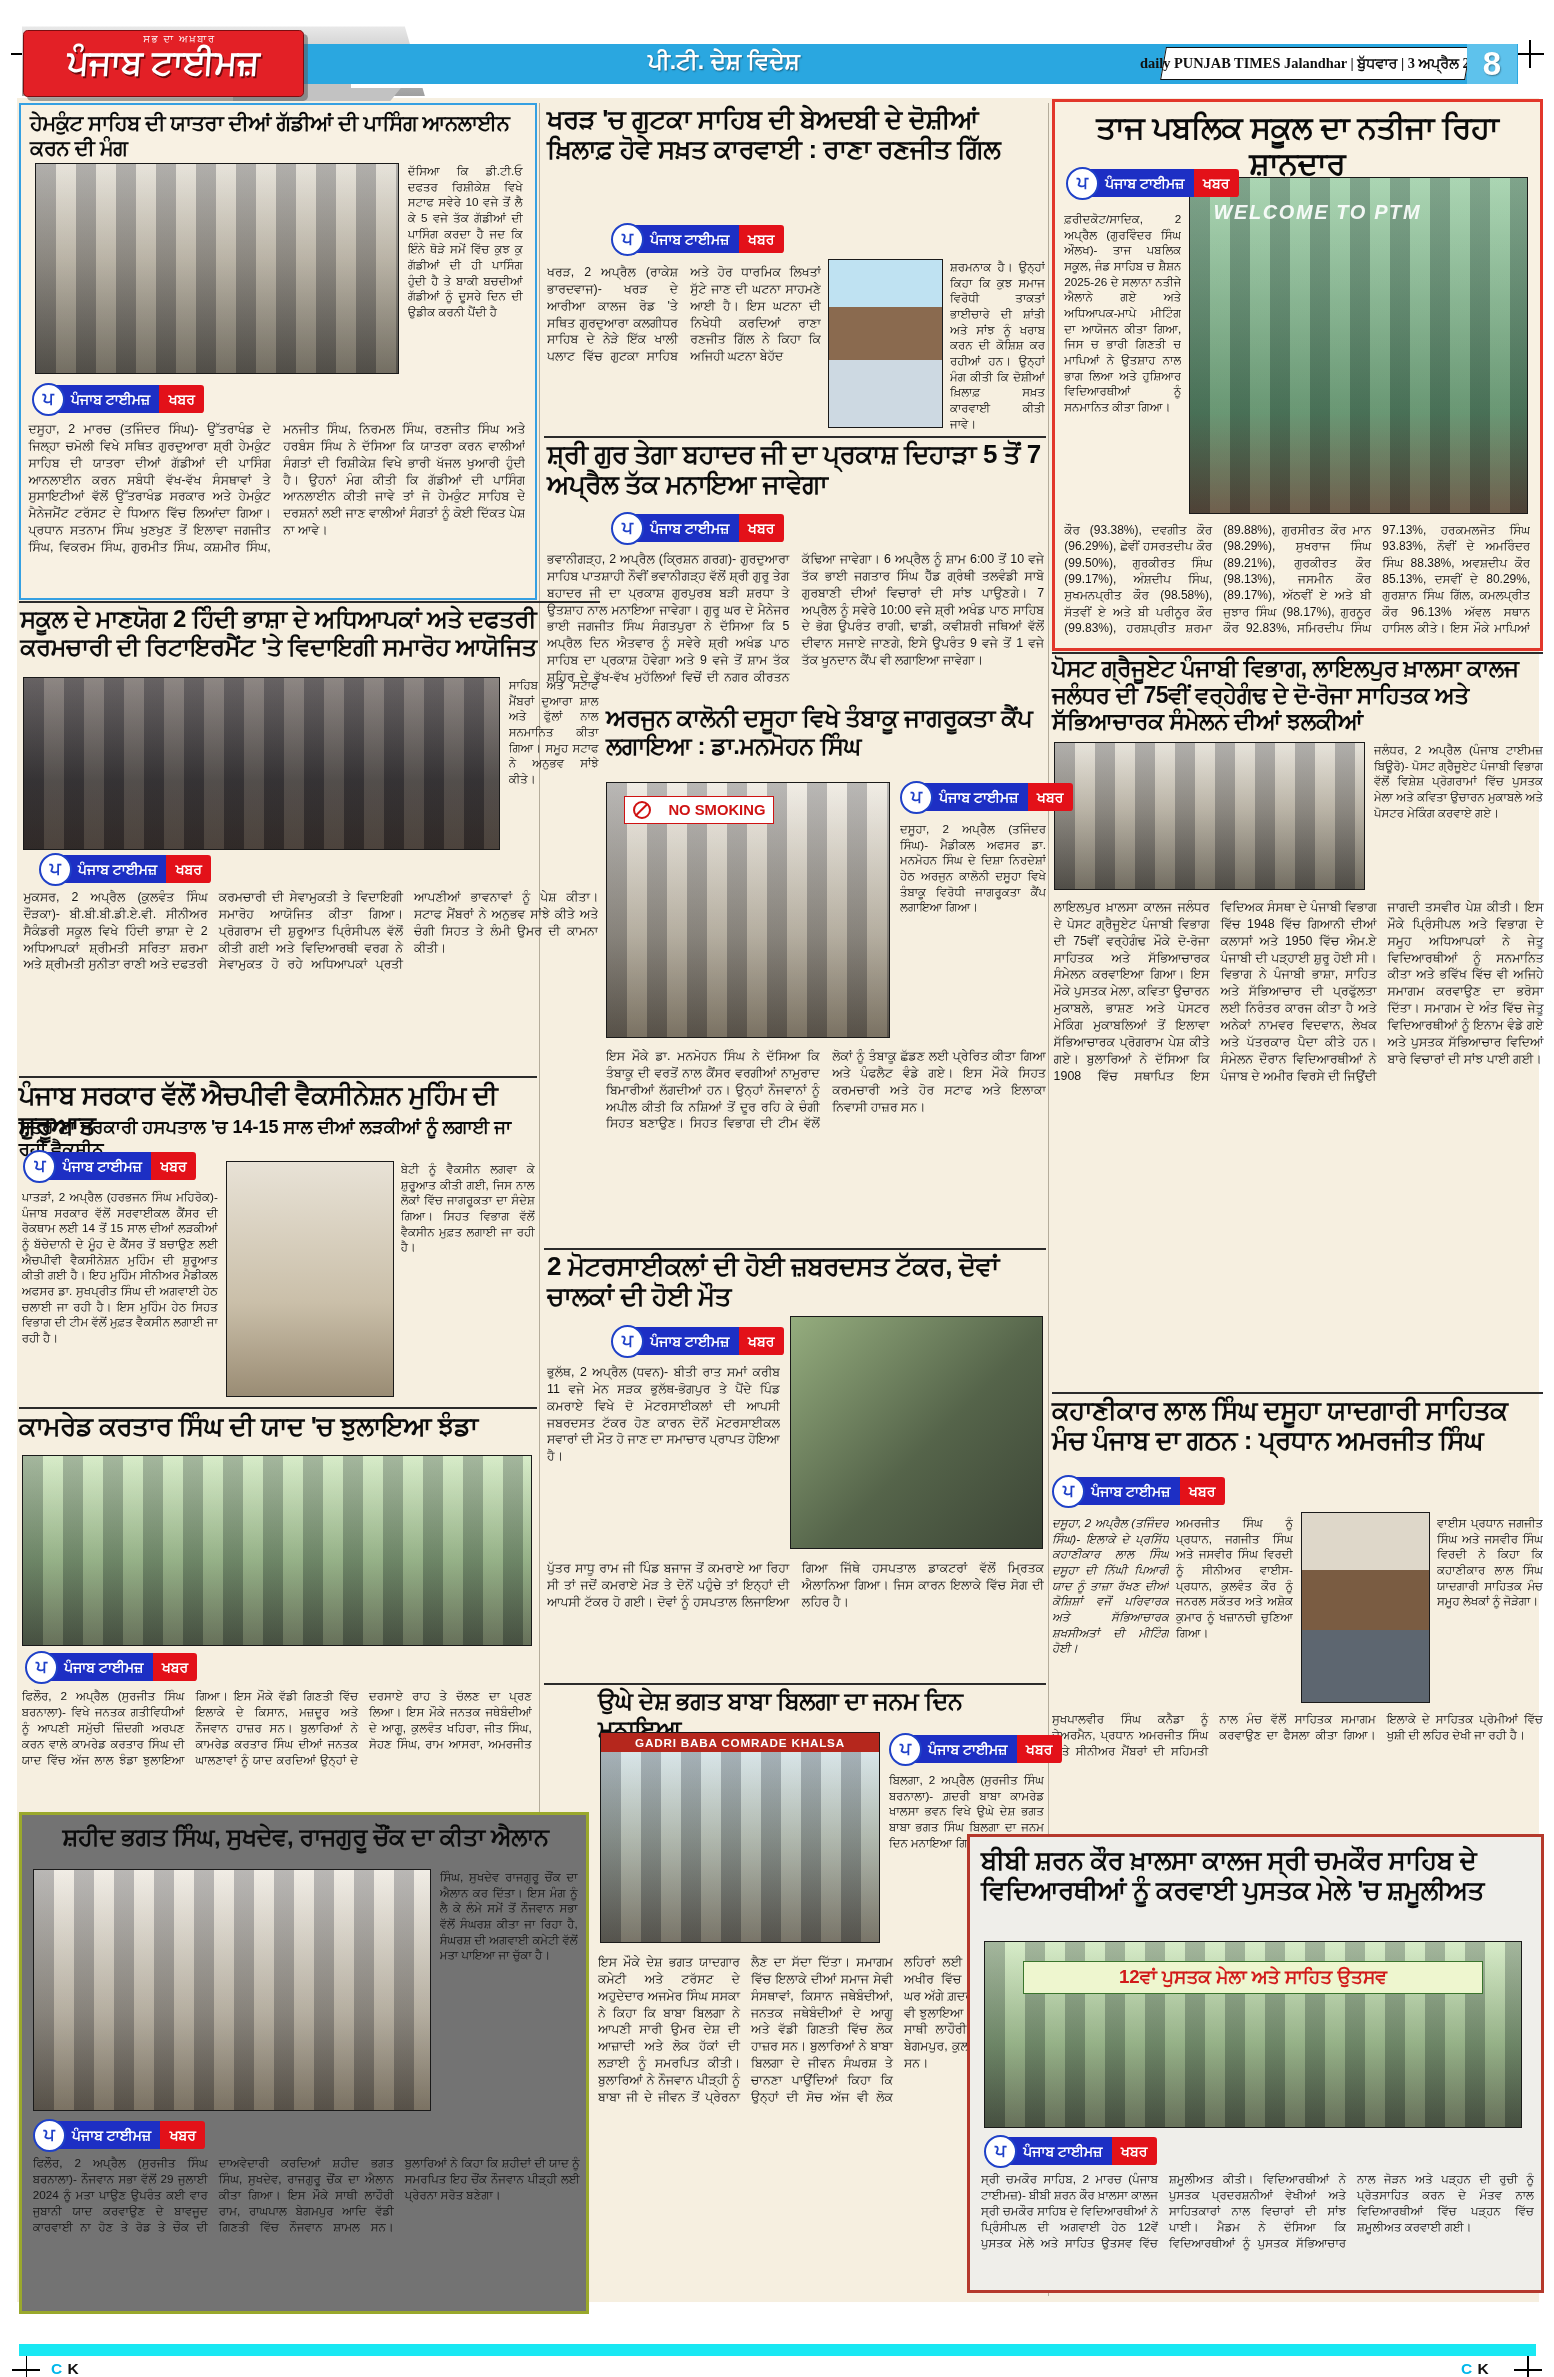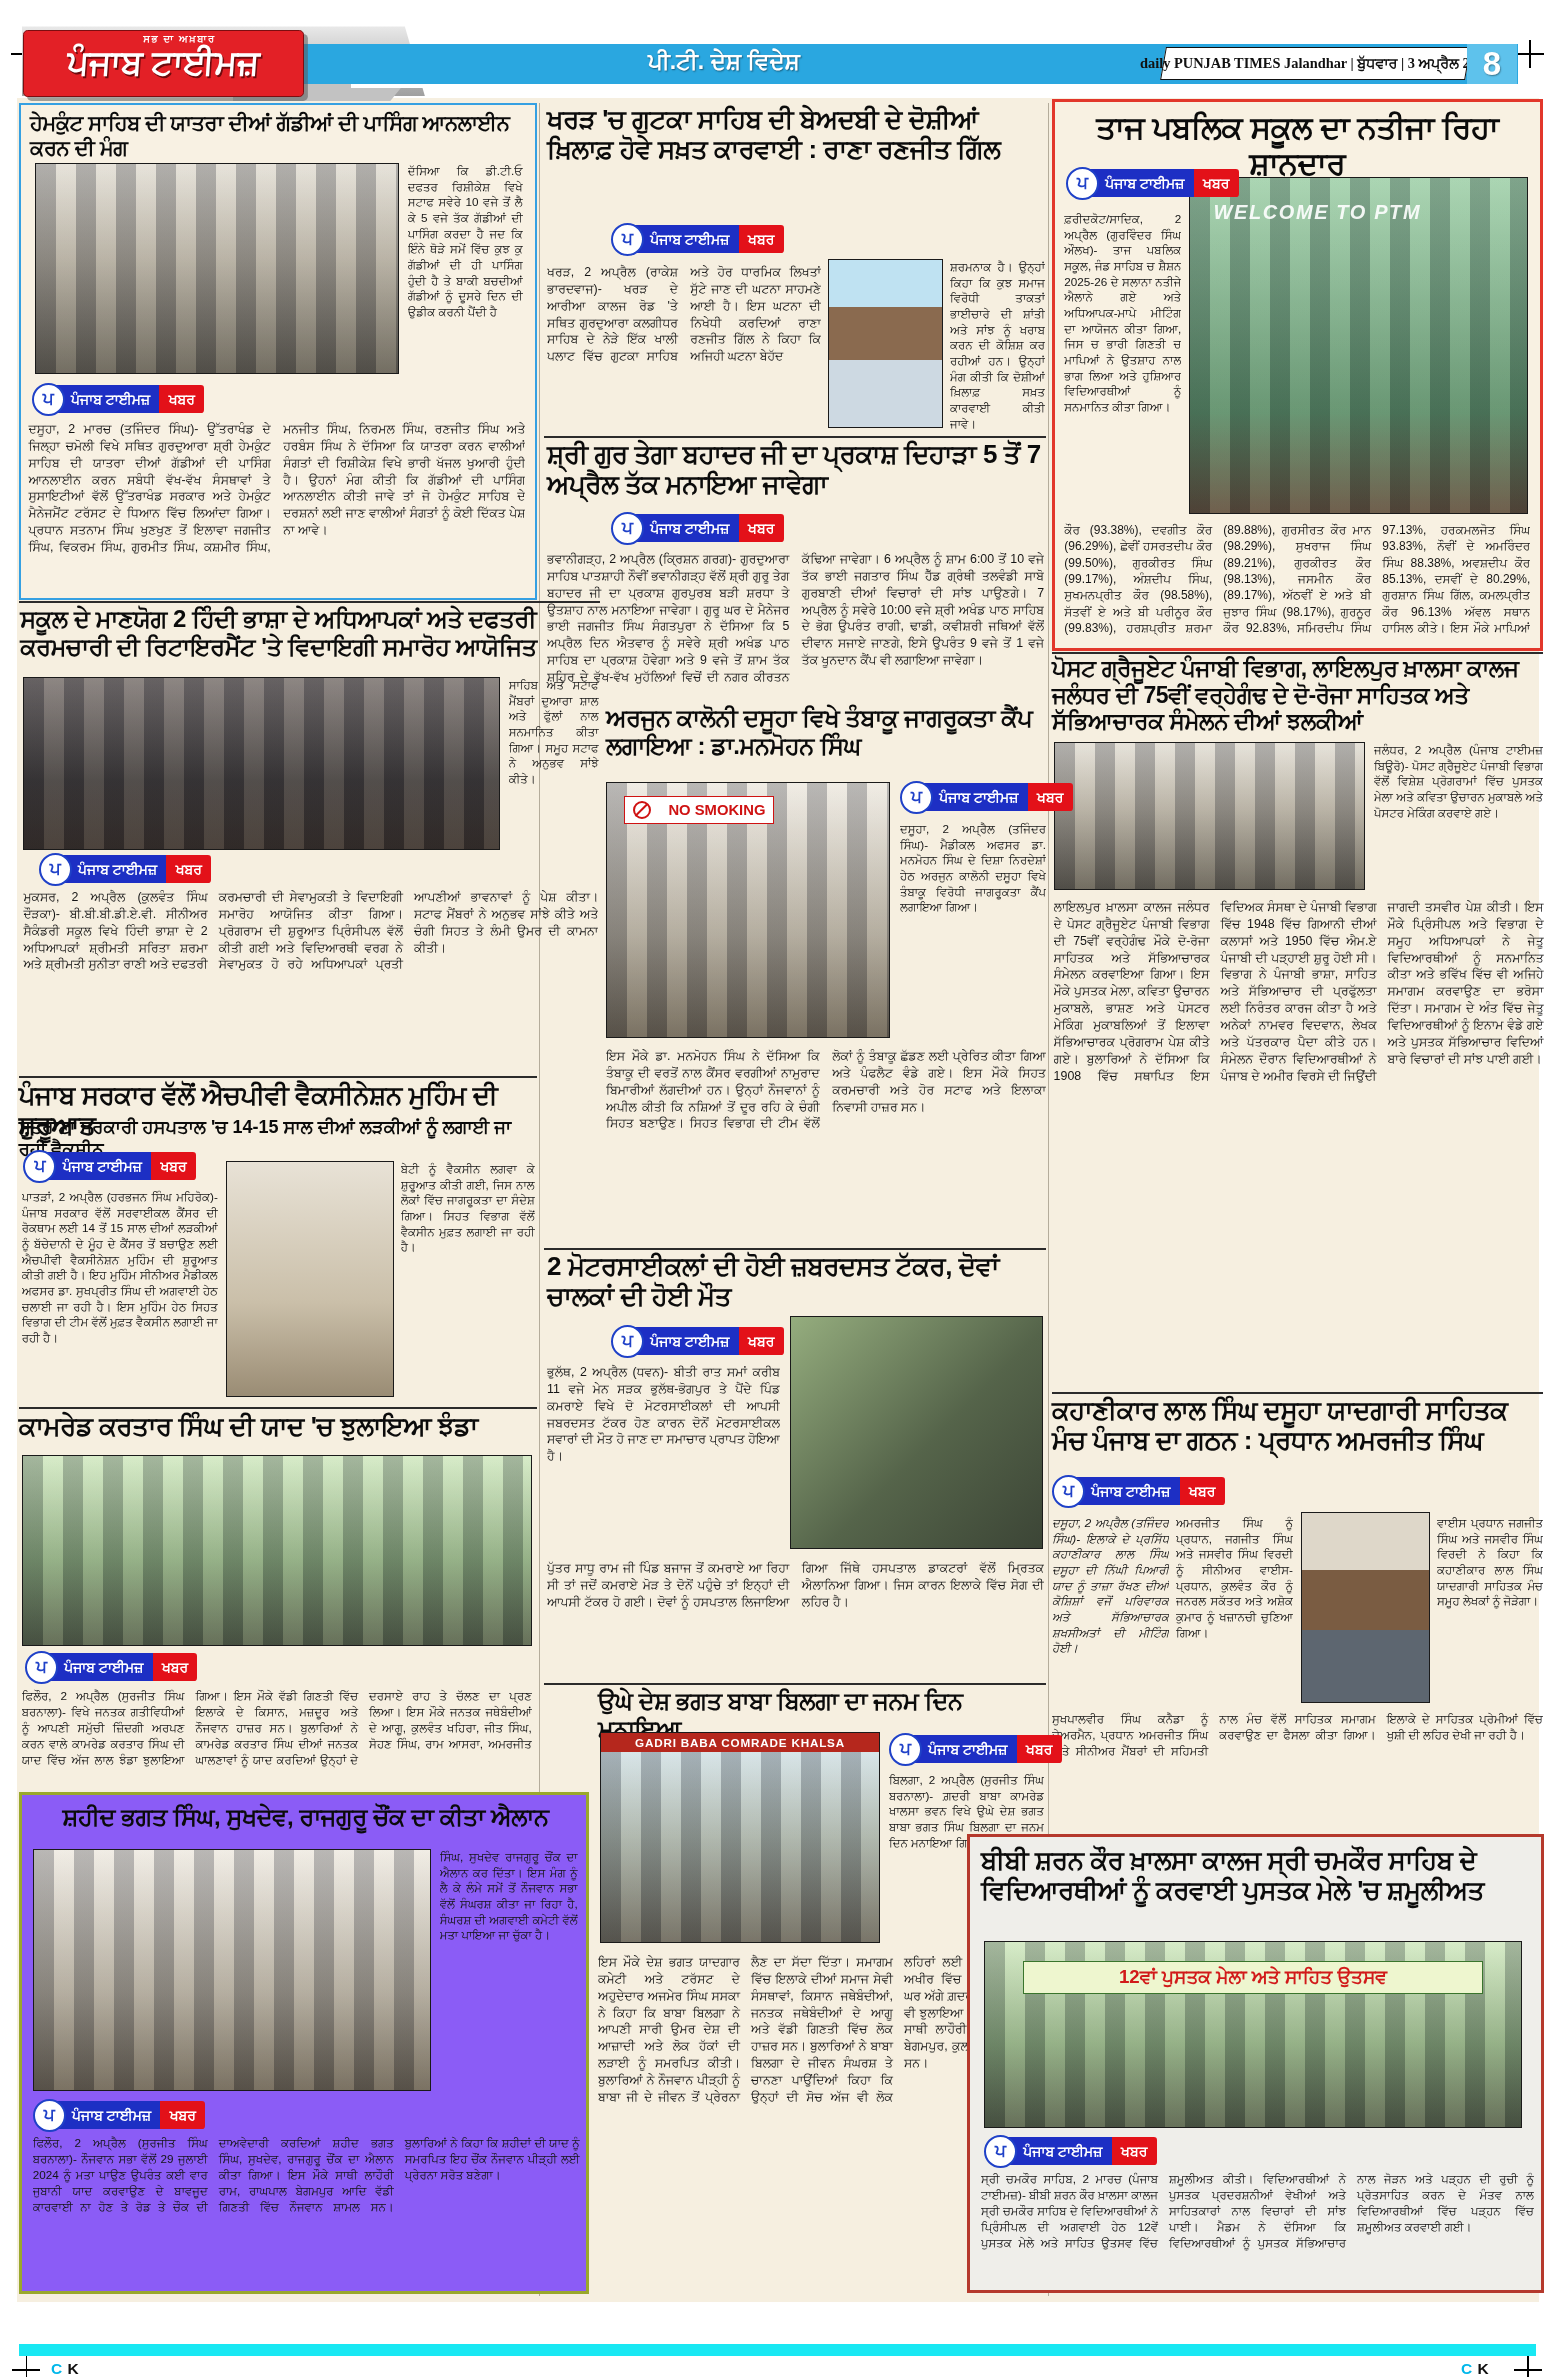--- a/index.html
+++ b/index.html
@@ -42,34 +42,34 @@
   .nosmoke-icon::after{content:"";position:absolute;left:-1.6px;top:6.2px;width:17px;height:2.3px;background:#cf1212;transform:rotate(-45deg);}
   .banner-red{position:absolute;left:0;right:0;top:0;background:#b5271d;color:#fff;font-weight:700;
       text-align:center;font-size:11.7px;padding:3.1px 0;z-index:3;letter-spacing:0.8px;}
   .banner-green{position:absolute;left:7%;right:7%;top:10%;background:#eef6cf;border:1.6px solid #39752c;
       color:#d11a1a;font-weight:700;text-align:center;font-size:18.7px;padding:4.7px 0;z-index:3;}
   .chalk-text{position:absolute;left:7%;top:7%;color:rgba(255,255,255,.9);font-size:20px;font-weight:700;
       font-style:italic;z-index:3;letter-spacing:1.6px;}
   
   .box-blue{border:2.3px solid #35a0e2;background:#f8f1e3;box-sizing:border-box;}
   .box-red{border:3.1px solid #e2372b;background:#f8f1e2;box-sizing:border-box;}
-  .box-olive{border:3.1px solid #9aa82c;background:#8b5cf6;box-sizing:border-box;}
+  .box-olive{border:3.1px solid #9aa82c;background:#737373;box-sizing:border-box;margin-top:20px;}
   .box-maroon{border:3.1px solid #b5392c;background:#efeeea;box-sizing:border-box;}
   
   .vrule{position:absolute;width:0.8px;background:#b4ac9b;}
   .hrule{position:absolute;height:1.6px;background:#2b2b2b;}
   
   #gray-slab{position:absolute;left:22px;top:26.4px;width:403px;height:70px;
       background:linear-gradient(180deg,#e9e9e9,#9f9f9f);clip-path:polygon(0 0,95% 0,100% 100%,0 100%);}
   #gray-slab2{position:absolute;left:233px;top:84px;width:171px;height:17px;background:#c2c2c2;
       clip-path:polygon(0 0,100% 0,92% 100%,0 100%);}
   #logo-box{position:absolute;left:23px;top:29.5px;width:281px;height:67px;background:#e32026;
       border:1.6px solid #7d0d10;border-radius:4.7px;box-sizing:border-box;text-align:center;
       box-shadow:3.9px 3.9px 0 rgba(90,90,90,.55);}
-  #logo-tagline{display:block;color:#fff;font-size:10px;font-weight:700;margin-top:2.3px;letter-spacing:1.6px;margin-left:32px;}
+  #logo-tagline{display:block;color:#fff;font-size:10px;font-weight:400;margin-top:2.3px;letter-spacing:1.6px;margin-left:32px;}
   #logo-title{display:block;color:#fff;font-size:34px;font-weight:700;line-height:1.0;
       transform:skewX(-4deg);text-shadow:1.6px 1.6px 0 #6e0a0d;}
   #blue-bar{position:absolute;left:242px;top:44px;width:1276px;height:40px;background:#2aa7e0;
       clip-path:polygon(20px 0,100% 0,100% 100%,0 100%);}
   #section-label{position:absolute;left:242px;top:48px;width:964px;text-align:center;color:#fff;
       font-size:23px;font-weight:700;text-shadow:0.8px 0.8px 1.6px rgba(0,0,0,.45);}
   #date-box{position:absolute;left:1163px;top:47px;width:305px;height:33px;background:#fff;
       border:1.6px solid #111;transform:skewX(-10deg);box-sizing:border-box;display:flex;
       align-items:center;justify-content:center;}
   #date-box span{transform:skewX(10deg);font-size:14.4px;font-weight:700;white-space:nowrap;

